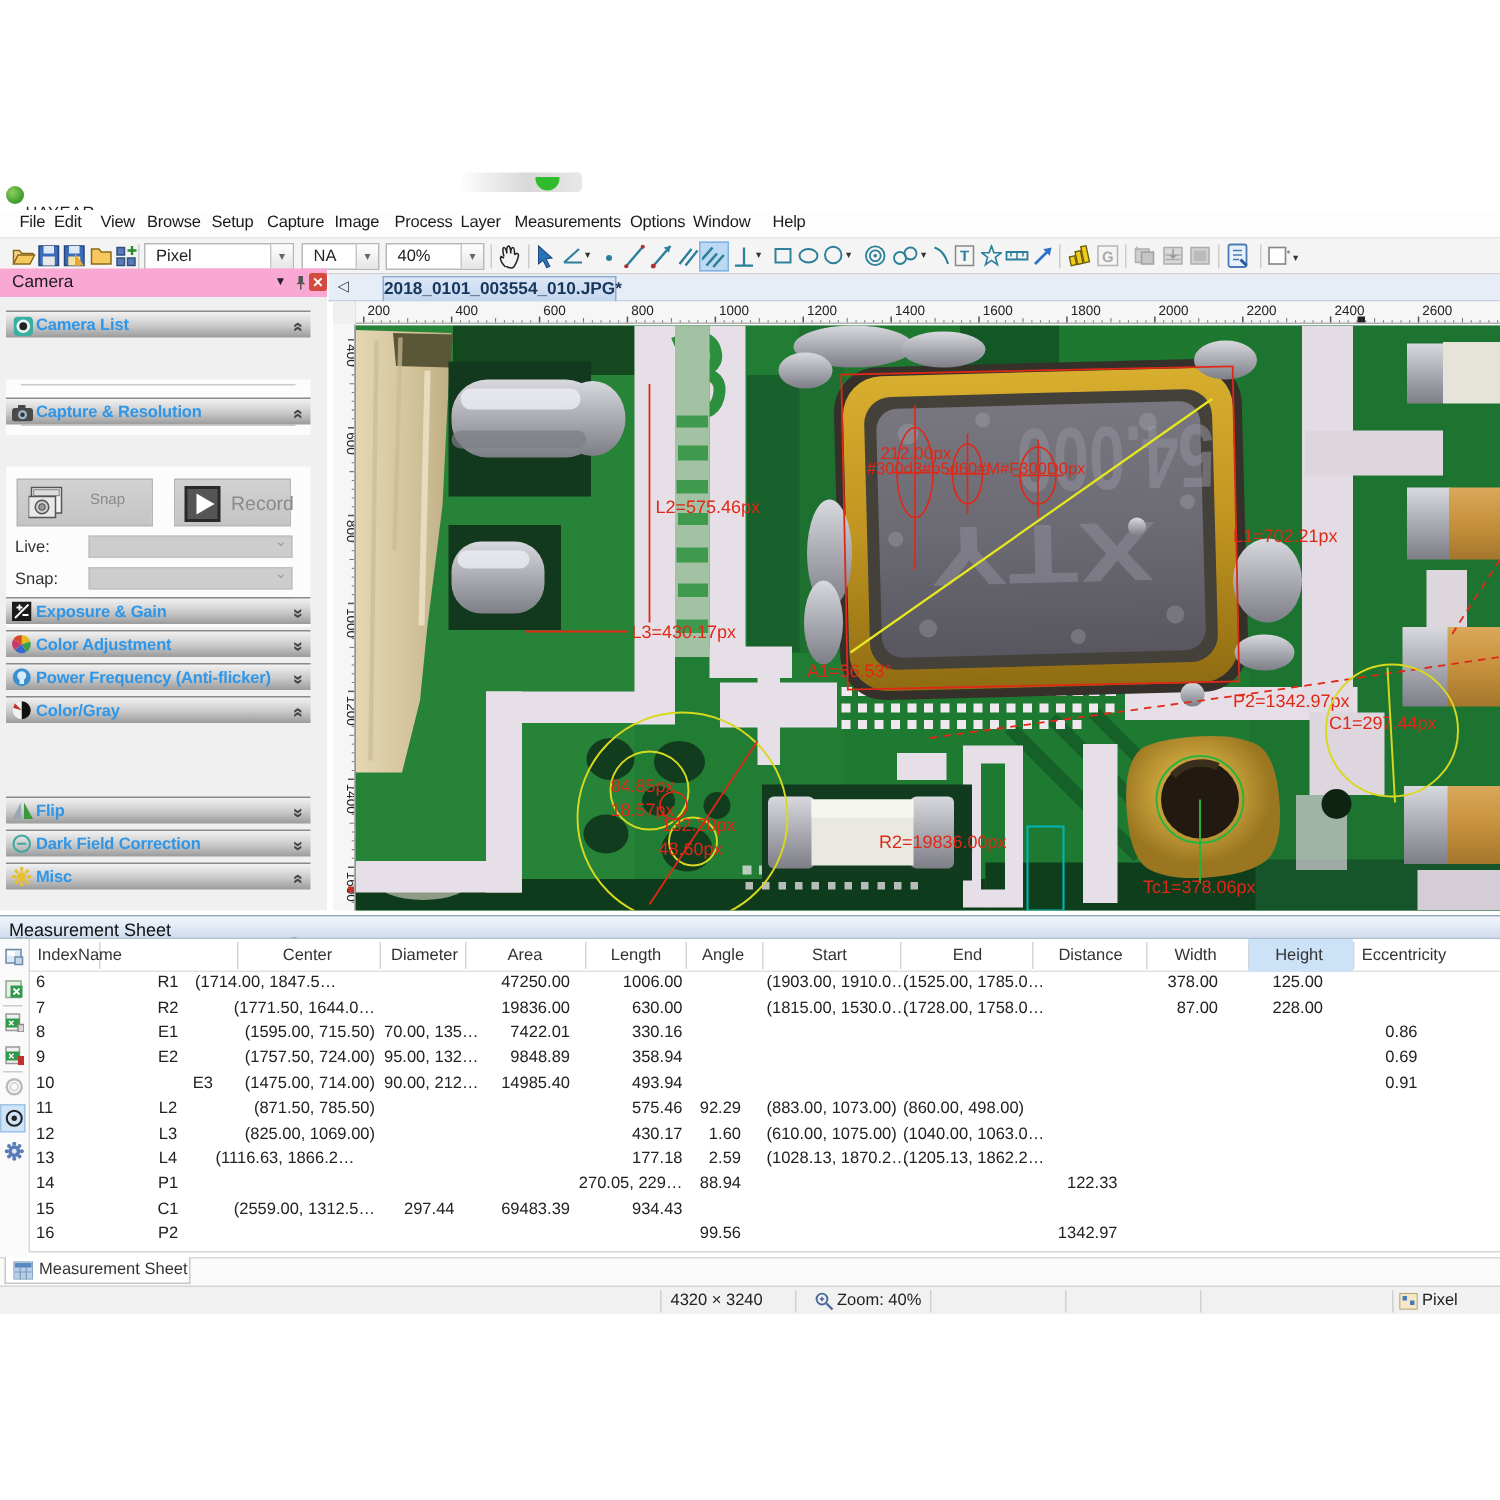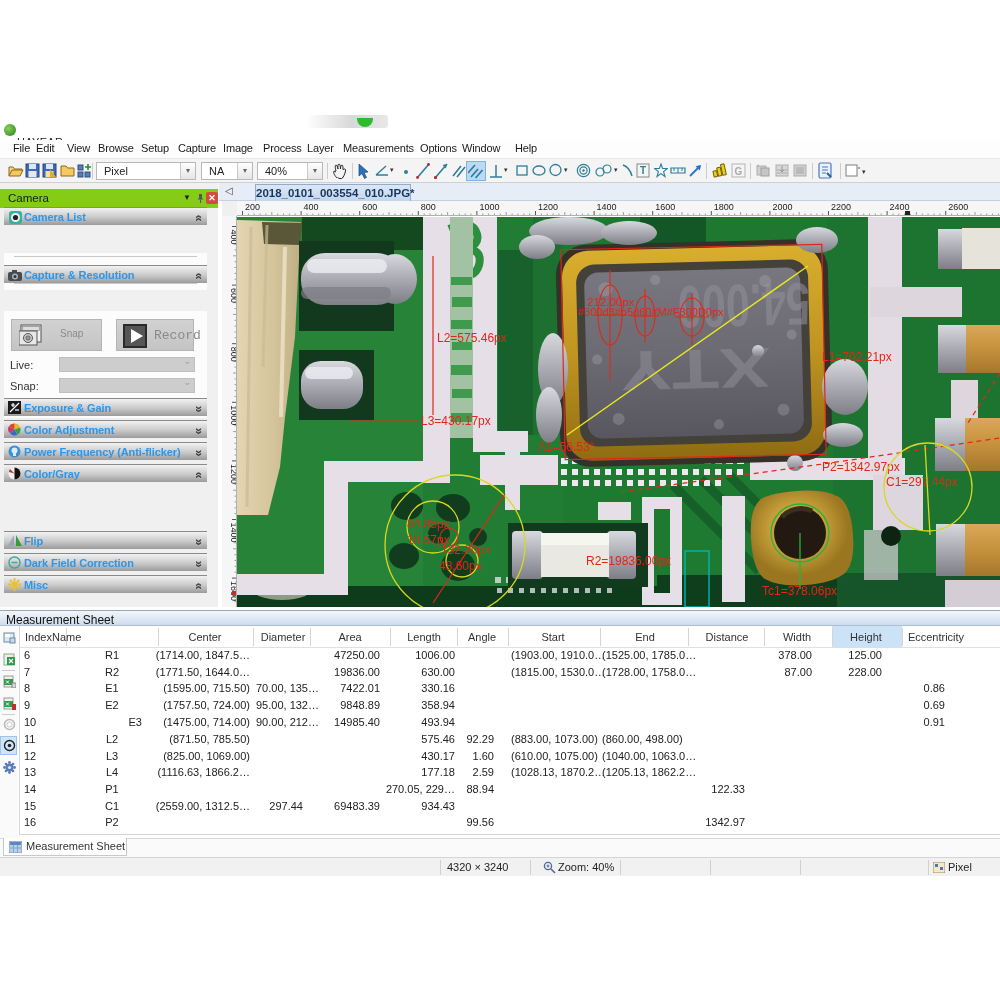--- a/index.html
+++ b/index.html
@@ -12,21 +12,21 @@
 #title { left:17px; top:124px; font-size:11px; color:#222; letter-spacing:.3px;margin-top:12px; }
 #menubar { left:0; top:140px; width:1000px; height:18px; background:#fdfdfd; font-size:11px; color:#1a1a1a; letter-spacing:-0.15px; }
 #menubar span { position:absolute; top:2px; }
 #toolbar { left:0; top:158px; width:1000px; height:25px; background:#f4f4f4; border-top:1px solid #e8e8e8; border-bottom:1px solid #d0d0d0; }
 .combo { position:absolute; top:3px; height:18px; background:#fff; border:1px solid #b8b8b8; font-size:11px; color:#222; }
 .combo .ct { position:absolute; left:7px; top:2px; }
 .combo .ca { position:absolute; right:0; top:0; width:15px; height:16px; border-left:1px solid #c8c8c8; background:linear-gradient(#fefefe,#e6e6e6); color:#666; font-size:8px; text-align:center; line-height:16px; }
 .tsep { position:absolute; top:4px; width:1px; height:16px; background:#cccccc; }
 
 #lpanel { left:0; top:183px; width:218px; height:424px; background:#f0f0f0; }
-#ptitle { left:0; top:189px; width:218px; height:19px; background:#84cc16; font-size:11.5px; color:#1a1a1a; }
+#ptitle { left:0; top:179px; width:218px; height:19px; background:#f9a8d4; font-size:11.5px; color:#1a1a1a; }
 .secbox { position:absolute; left:4px; width:203px; }
 .sechead { position:relative; width:203px; height:18px; background:linear-gradient(#f2f2f2,#c9c9c9 55%,#9b9b9b); border-top:1px solid #8a8a8a; }
 .sechead .stxt { position:absolute; left:20px; top:3px; font-size:11px; font-weight:bold; color:#2e96e8; letter-spacing:-0.1px; }
 .sechead .chev { position:absolute; right:4px; top:3px; font-size:12px; color:#444; font-weight:bold; transform:rotate(90deg); }
 .seccont { background:#fcfcfc;margin-top:28px; }
 .ddgray { position:absolute; height:15px; background:#cdcdcd; border:1px solid #c0c0c0; }
 .ddgray:after { content:"\2304"; position:absolute; right:3px; top:-2px; color:#9a9a9a; font-size:9px; }
 .plabel { position:absolute; font-size:11px; color:#333; }
 
 #tabbar { left:219px; top:183px; width:781px; height:18px; background:#e7edf6; border-bottom:1px solid #c5d0e0; }
@@ -266,21 +266,21 @@
           <circle cx="9" cy="15" r="2.2" fill="#999" stroke="#444" stroke-width=".6"></circle>
         </svg>
    <span style="position:absolute;left:48px;top:8px;font-size:10px;color:#8a8a8a;font-family:Liberation Sans, sans-serif">Snap</span>
   </div>
   <div style="position:absolute;left:112px;top:8px;width:78px;height:32px;background:linear-gradient(#d2d2d2,#c4c4c4);border:1px solid #b5b5b5">
    <svg style="position:absolute;left:5px;top:3px" width="26" height="26" viewBox="0 0 26 26">
           <rect x="1" y="1" width="24" height="24" fill="#2a2a2a"></rect>
           <rect x="3" y="3" width="20" height="20" fill="#555"></rect>
           <polygon points="9,6 21,13 9,20" fill="#fff"></polygon>
         </svg>
-   <span style="position:absolute;left:37px;top:8px;font-size:13px;color:#8a8a8a;font-family:Liberation Mono, monospace">Record</span>
+   <span style="position:absolute;left:37px;top:8px;font-size:13px;color:#8a8a8a;font-family:Liberation Sans, sans-serif">Record</span>
   </div>
   <span class="plabel" style="left:6px;top:48px">Live:</span>
       <div class="ddgray" style="left:55px;top:46px;width:136px"></div>
   <span class="plabel" style="left:6px;top:69px">Snap:</span>
       <div class="ddgray" style="left:55px;top:67px;width:136px"></div>
   <span class="plabel" style="left:6px;top:90px">Format:</span>
       <div class="ddgray" style="left:55px;top:88px;width:136px"></div>
  </div>
 </div>
 
@@ -955,21 +955,21 @@
     <div class="th" style="left:364px;width:120px;text-align:center">Length</div>
     <div class="th" style="left:422px;width:120px;text-align:center">Angle</div>
     <div class="th" style="left:493px;width:120px;text-align:center">Start</div>
     <div class="th" style="left:585px;width:120px;text-align:center">End</div>
     <div class="th" style="left:667px;width:120px;text-align:center">Distance</div>
     <div class="th" style="left:737px;width:120px;text-align:center">Width</div>
     <div class="th" style="left:806px;width:120px;text-align:center">Height</div>
     <div class="th" style="left:876px;width:120px;text-align:center">Eccentricity</div>
     <div class="cell" style="left:24px;top:23px">6</div>
     <div class="cell" style="left:82px;top:23px;width:60px;text-align:center">R1</div>
-    <div class="cell" style="left:130px;top:23px;width:120px;text-align:right">(1714.00, 1847.5…</div>
+    <div class="cell" style="left:130px;top:23px;width:120px;text-align:left">(1714.00, 1847.5…</div>
     <div class="cell" style="left:300px;top:23px;width:80px;text-align:right">47250.00</div>
     <div class="cell" style="left:343px;top:23px;width:112px;text-align:right">1006.00</div>
     <div class="cell" style="left:511px;top:23px">(1903.00, 1910.0…</div>
     <div class="cell" style="left:602px;top:23px">(1525.00, 1785.0…</div>
     <div class="cell" style="left:752px;top:23px;width:60px;text-align:right">378.00</div>
     <div class="cell" style="left:822px;top:23px;width:60px;text-align:right">125.00</div>
     <div class="cell" style="left:24px;top:40px">7</div>
     <div class="cell" style="left:82px;top:40px;width:60px;text-align:center">R2</div>
     <div class="cell" style="left:130px;top:40px;width:120px;text-align:right">(1771.50, 1644.0…</div>
     <div class="cell" style="left:300px;top:40px;width:80px;text-align:right">19836.00</div>
@@ -1008,21 +1008,21 @@
     <div class="cell" style="left:602px;top:107px">(860.00, 498.00)</div>
     <div class="cell" style="left:24px;top:124px">12</div>
     <div class="cell" style="left:82px;top:124px;width:60px;text-align:center">L3</div>
     <div class="cell" style="left:130px;top:124px;width:120px;text-align:right">(825.00, 1069.00)</div>
     <div class="cell" style="left:343px;top:124px;width:112px;text-align:right">430.17</div>
     <div class="cell" style="left:434px;top:124px;width:60px;text-align:right">1.60</div>
     <div class="cell" style="left:511px;top:124px">(610.00, 1075.00)</div>
     <div class="cell" style="left:602px;top:124px">(1040.00, 1063.0…</div>
     <div class="cell" style="left:24px;top:140px">13</div>
     <div class="cell" style="left:82px;top:140px;width:60px;text-align:center">L4</div>
-    <div class="cell" style="left:130px;top:140px;width:120px;text-align:right">(1116.63, 1866.2…</div>
+    <div class="cell" style="left:130px;top:140px;width:120px;text-align:center">(1116.63, 1866.2…</div>
     <div class="cell" style="left:343px;top:140px;width:112px;text-align:right">177.18</div>
     <div class="cell" style="left:434px;top:140px;width:60px;text-align:right">2.59</div>
     <div class="cell" style="left:511px;top:140px">(1028.13, 1870.2…</div>
     <div class="cell" style="left:602px;top:140px">(1205.13, 1862.2…</div>
     <div class="cell" style="left:24px;top:157px">14</div>
     <div class="cell" style="left:82px;top:157px;width:60px;text-align:center">P1</div>
     <div class="cell" style="left:343px;top:157px;width:112px;text-align:right">270.05, 229…</div>
     <div class="cell" style="left:434px;top:157px;width:60px;text-align:right">88.94</div>
     <div class="cell" style="left:685px;top:157px;width:60px;text-align:right">122.33</div>
     <div class="cell" style="left:24px;top:174px">15</div>

